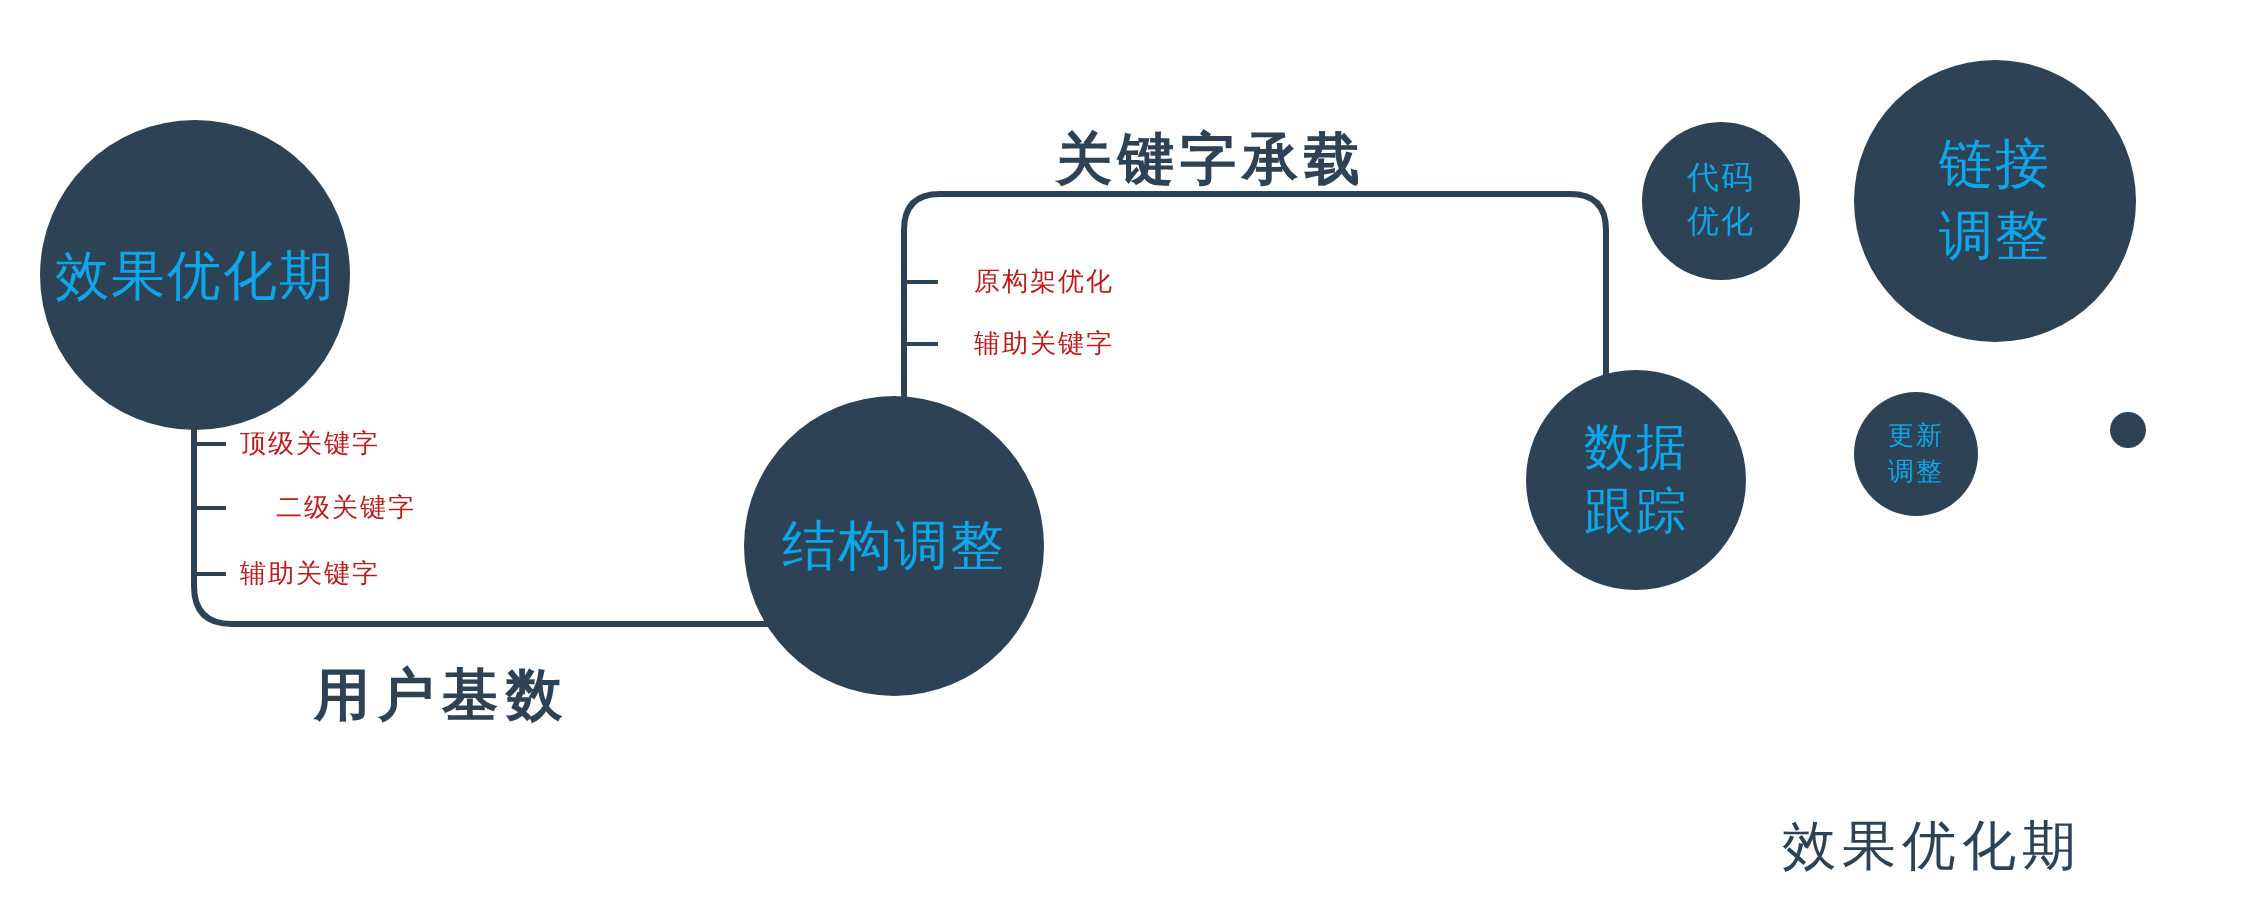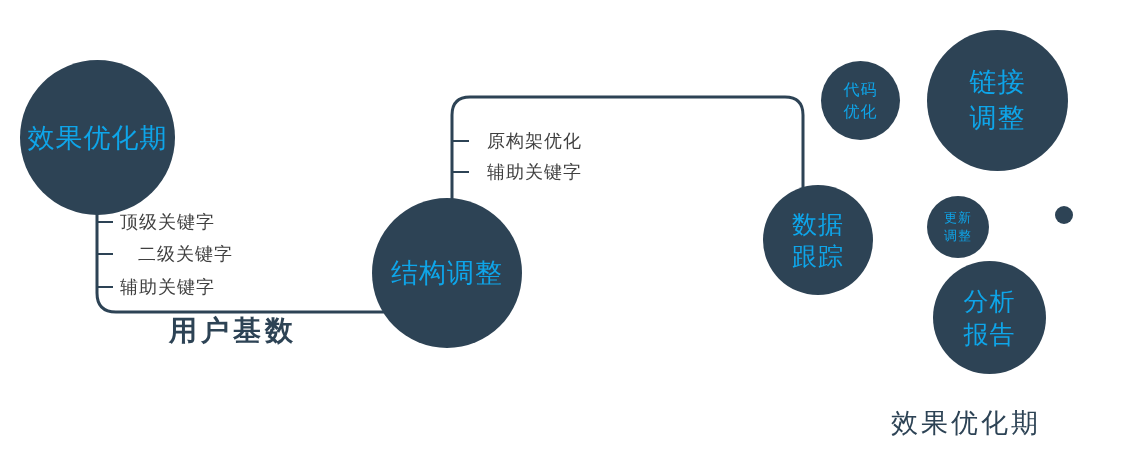--- a/index.html
+++ b/index.html
@@ -47,27 +47,27 @@
   .node-update    { left: 927px;  top: 196px; width: 62px;  height: 62px;  font-size: 13px; line-height: 1.35; font-weight: normal; }
   .node-dot       { left: 1055px; top: 206px; width: 18px;  height: 18px; }
   .node-report    { left: 933px;  top: 261px; width: 113px; height: 113px; font-size: 25px; line-height: 1.3; }
 
   .edge-label {
     position: absolute;
     color: #2d4355;
     white-space: nowrap;
   }
   .label-keyword  { left: 528px; top: 61px;  font-size: 28px; font-weight: bold; letter-spacing: 3px; }
-  .label-userbase { left: 157px; top: 312px; font-size: 28px; font-weight: bold; letter-spacing: 4px; margin-left: 12px; }
+  .label-userbase { left: 157px; top: 329px; font-size: 28px; font-weight: bold; letter-spacing: 4px; }
   .label-effect   { left: 891px; top: 405px; font-size: 27px; font-weight: 400;  letter-spacing: 3px; text-align: right; }
 
   .tick-label {
     position: absolute;
-    color: #404040;
-    font-size: 18px;
+    color: #b91c1c;
+    font-size: 13px;
     line-height: 14px;
     white-space: nowrap;
     letter-spacing: 1px;
   }
   .tl-1 { left: 120px; top: 215px; text-align: center; }
   .tl-2 { left: 114px; top: 247px; margin-left: 24px; }
   .tl-3 { left: 120px; top: 280px; }
   .tl-4 { left: 487px; top: 134px; }
   .tl-5 { left: 487px; top: 165px; }
 </style>
@@ -92,23 +92,22 @@
   <div class="node node-tracking">数据
 跟踪</div>
   <div class="node node-structure">结构调整</div>
   <div class="node node-code">代码
 优化</div>
   <div class="node node-link">链接
 调整</div>
   <div class="node node-update">更新
 调整</div>
   <div class="node node-dot"></div>
-  <div class="node node-report">分析
-报告</div>
 
+  <div class="edge-label label-keyword">关键字承载</div>
   <div class="edge-label label-userbase">用户基数</div>
   <div class="edge-label label-effect">效果优化期</div>
 
   <div class="tick-label tl-1">顶级关键字</div>
   <div class="tick-label tl-2">二级关键字</div>
   <div class="tick-label tl-3">辅助关键字</div>
   <div class="tick-label tl-4">原构架优化</div>
   <div class="tick-label tl-5">辅助关键字</div>
 
 </div>

